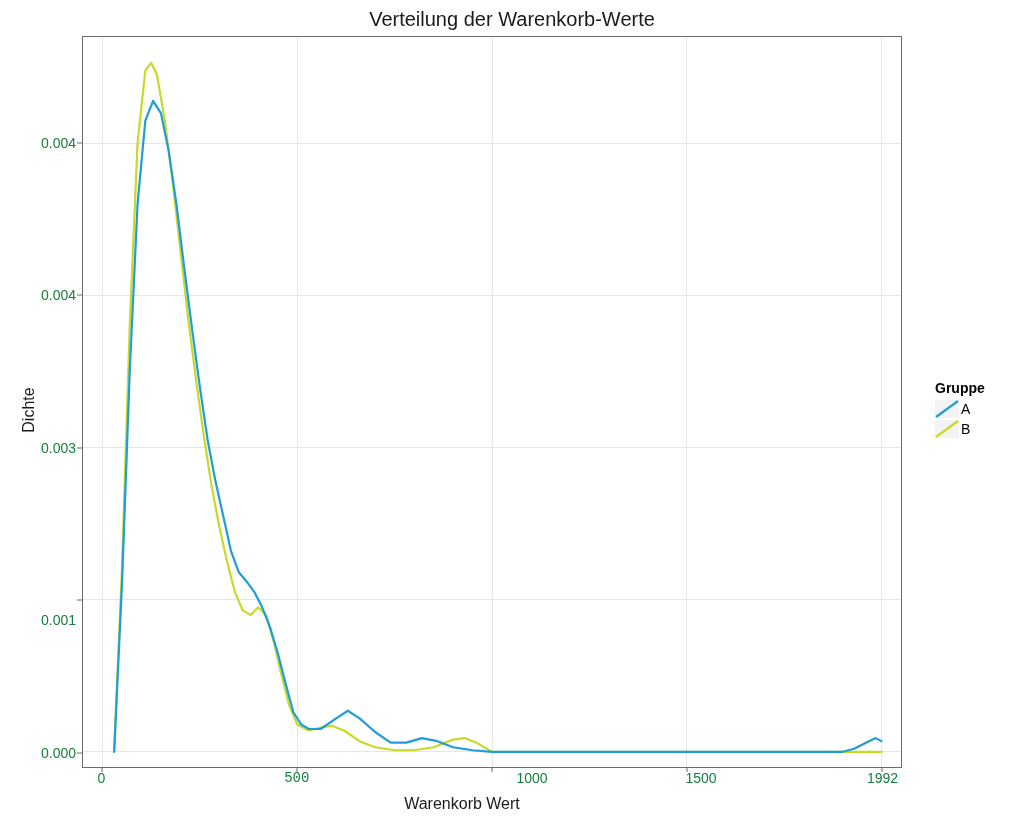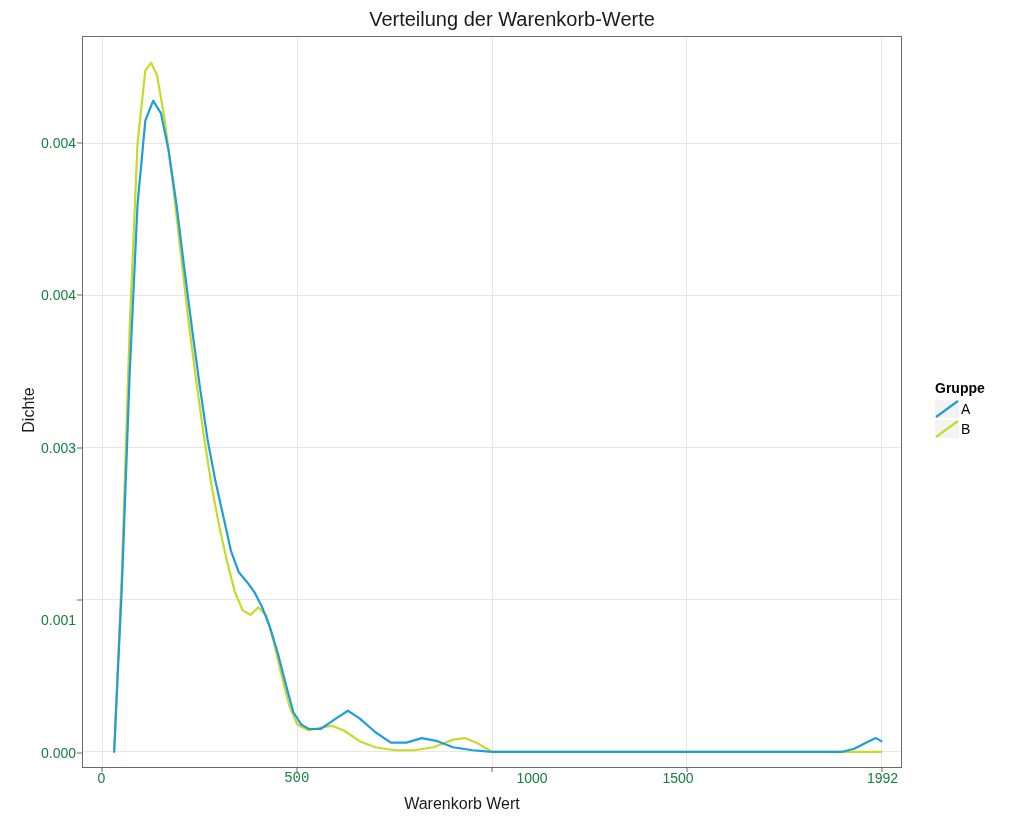--- a/index.html
+++ b/index.html
@@ -182,21 +182,21 @@
         </div>
       </div>
   </div>
 <div class="tick-mark x" style="left: 101.524px;"></div>
     <div class="tick-x" style="left: 101.524px;">0</div>
     <div class="tick-mark x" style="left: 296.762px;"></div>
     <div class="tick-x" style="left: 296.762px; font-family: Liberation Mono, monospace;">500</div>
     <div class="tick-mark x" style="left: 492px;"></div>
     <div class="tick-x" style="left: 492px; margin-left: 40px;">1000</div>
     <div class="tick-mark x" style="left: 687.238px;"></div>
-    <div class="tick-x" style="left: 678px;">1500</div>
+    <div class="tick-x" style="left: 701px;">1500</div>
     <div class="tick-mark x" style="left: 882.476px;"></div>
     <div class="tick-x" style="left: 882.476px;">1992</div>
     <div class="tick-mark y" style="top: 752.75px;"></div>
     <div class="tick-y" style="top: 752.75px;">0.000</div>
     <div class="tick-mark y" style="top: 600.25px;"></div>
     <div class="tick-y" style="top: 600.25px; margin-top: 20px;">0.001</div>
     <div class="tick-mark y" style="top: 447.75px;"></div>
     <div class="tick-y" style="top: 447.75px;">0.003</div>
     <div class="tick-mark y" style="top: 295.25px;"></div>
     <div class="tick-y" style="top: 295.25px;">0.004</div>

